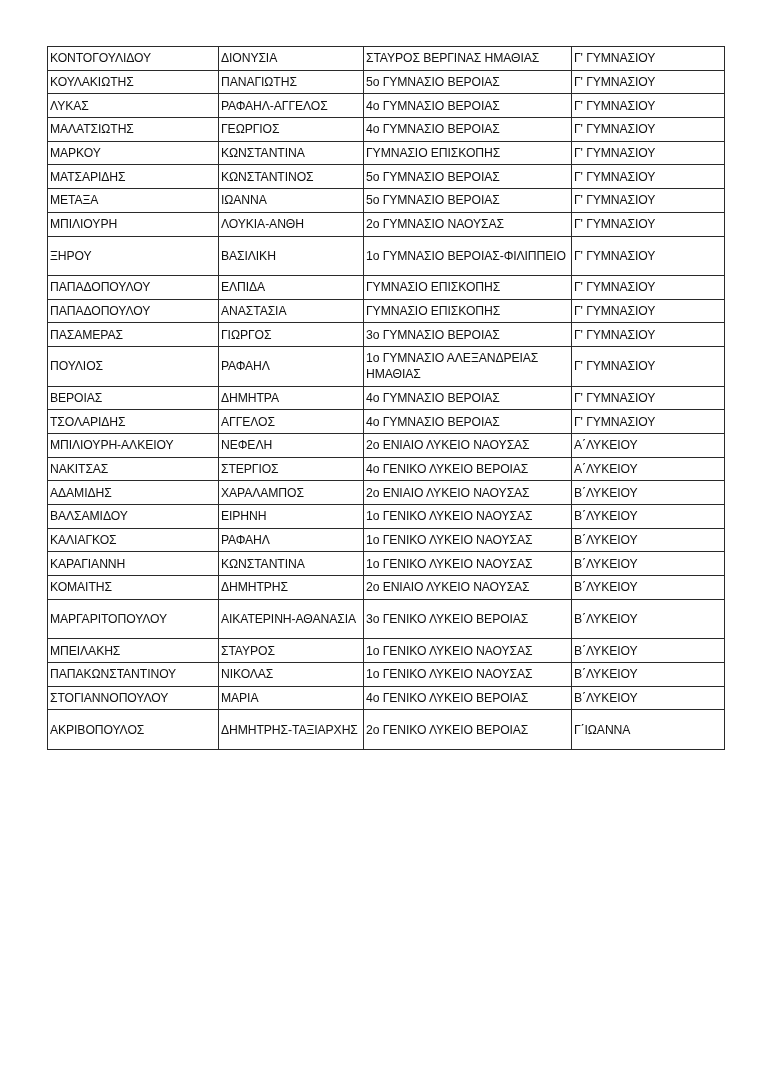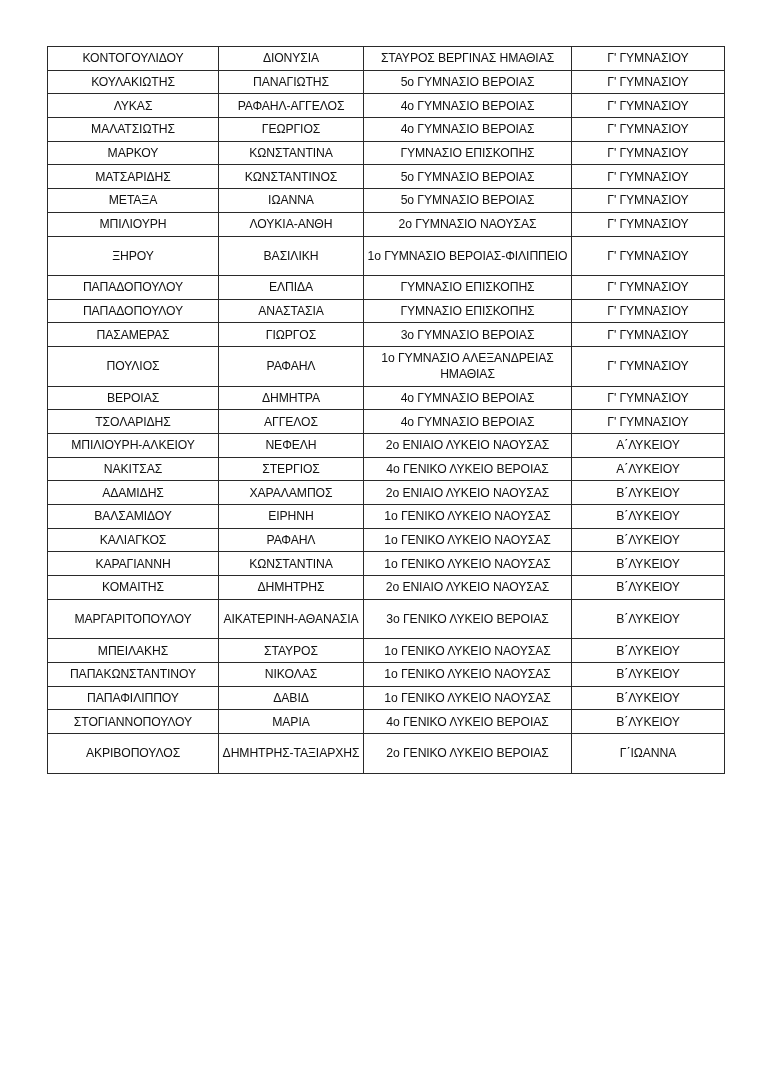--- a/index.html
+++ b/index.html
@@ -25,21 +25,20 @@
     }
     table.roster {
       position: absolute;
       left: 47px;
       top: 46px;
       width: 677px;
       border-collapse: collapse;
       table-layout: fixed;
       font-size: 12.2px;
       letter-spacing: -0.1px;
-      text-align: center;
     }
     table.roster td {
       border: 1.3px solid #2a2a2a;
       padding: 0 2px 0 2px;
       vertical-align: middle;
       line-height: 16px;
       height: 22.7px;
       overflow: hidden;
       white-space: normal;
     }
@@ -208,26 +207,20 @@
           <td>1ο ΓΕΝΙΚΟ ΛΥΚΕΙΟ ΝΑΟΥΣΑΣ</td>
           <td>Β΄ΛΥΚΕΙΟΥ</td>
         </tr>
         <tr>
           <td>ΠΑΠΑΚΩΝΣΤΑΝΤΙΝΟΥ</td>
           <td>ΝΙΚΟΛΑΣ</td>
           <td>1ο ΓΕΝΙΚΟ ΛΥΚΕΙΟ ΝΑΟΥΣΑΣ</td>
           <td>Β΄ΛΥΚΕΙΟΥ</td>
         </tr>
         <tr>
-          <td>ΠΑΠΑΦΙΛΙΠΠΟΥ</td>
-          <td>ΔΑΒΙΔ</td>
-          <td>1ο ΓΕΝΙΚΟ ΛΥΚΕΙΟ ΝΑΟΥΣΑΣ</td>
-          <td>Β΄ΛΥΚΕΙΟΥ</td>
-        </tr>
-        <tr>
           <td>ΣΤΟΓΙΑΝΝΟΠΟΥΛΟΥ</td>
           <td>ΜΑΡΙΑ</td>
           <td>4ο ΓΕΝΙΚΟ ΛΥΚΕΙΟ ΒΕΡΟΙΑΣ</td>
           <td>Β΄ΛΥΚΕΙΟΥ</td>
         </tr>
         <tr class="tall">
           <td>ΑΚΡΙΒΟΠΟΥΛΟΣ</td>
           <td>ΔΗΜΗΤΡΗΣ-ΤΑΞΙΑΡΧΗΣ</td>
           <td>2ο ΓΕΝΙΚΟ ΛΥΚΕΙΟ ΒΕΡΟΙΑΣ</td>
           <td>Γ΄ΙΩΑΝΝΑ</td>

